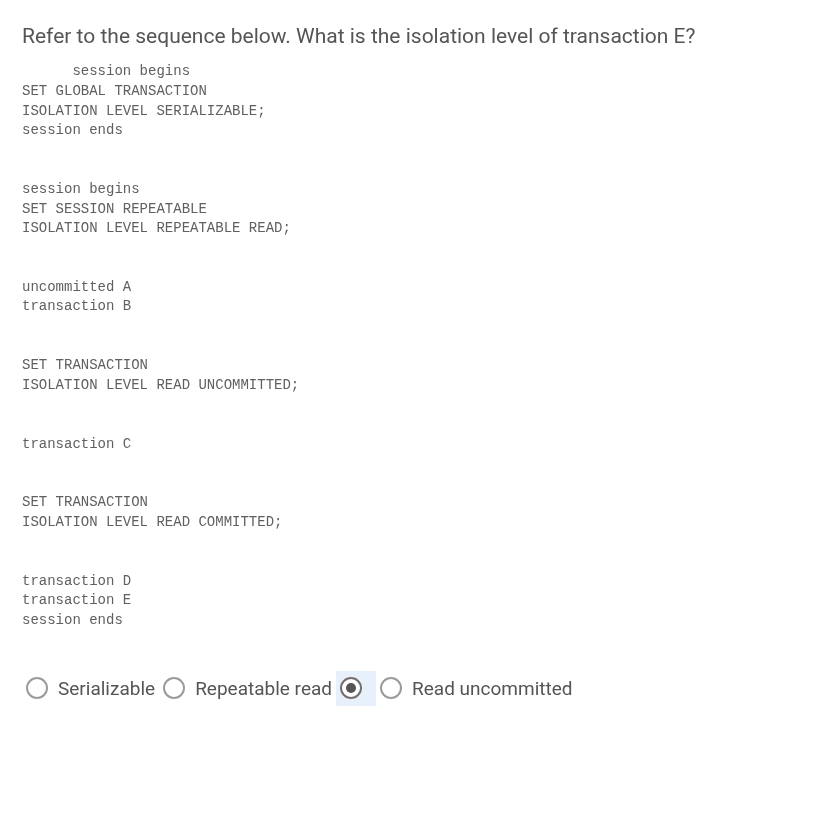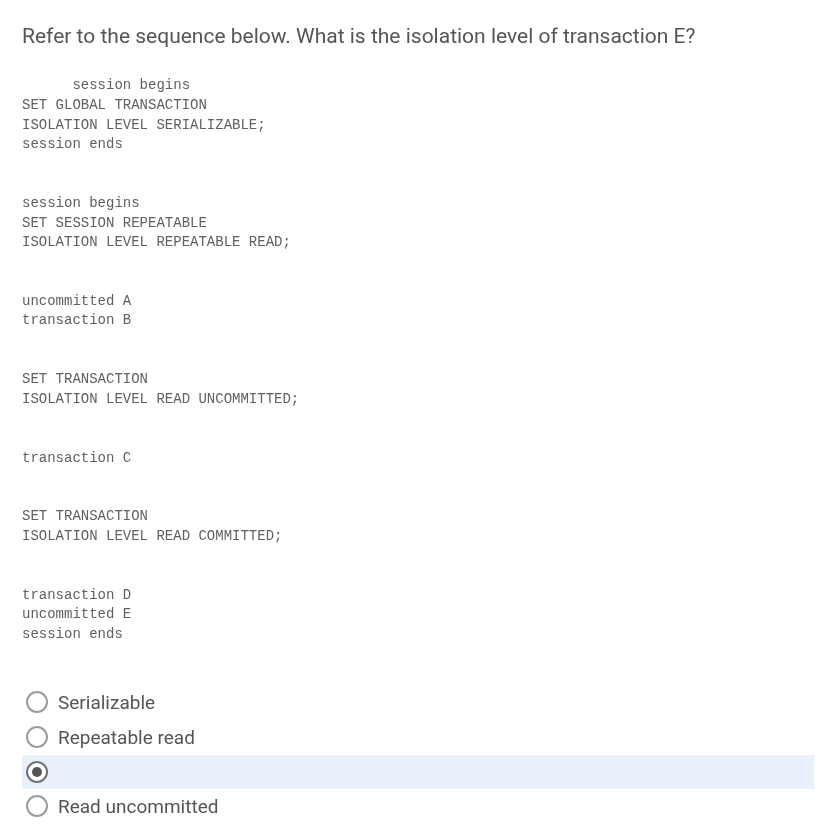--- a/index.html
+++ b/index.html
@@ -7,34 +7,34 @@
     margin: 0;
     padding: 22px;
     font-family: -apple-system, BlinkMacSystemFont, "Segoe UI", Roboto, Helvetica, Arial, sans-serif;
     background: #ffffff;
     color: #424242;
     width: 836px;
   }
   .question {
     font-size: 21px;
     color: #555;
-    margin-bottom: 26px;
+    margin-bottom: 12px;
     line-height: 1.35;
   }
   .code {
     font-family: "Courier New", Courier, monospace;
     font-size: 14px;
     line-height: 1.4;
     color: #606060;
     white-space: pre;
     margin-bottom: 40px;
   }
   .options {
     display: flex;
-    flex-direction: column;
+    flex-direction: row;
   }
   .option {
     display: flex;
     align-items: center;
     padding: 6px 4px;
     font-size: 19px;
     color: #555;
     cursor: pointer;
   }
   .option.selected {
@@ -89,21 +89,21 @@
 <span></span>
 <span></span>
 <span>transaction C</span>
 <span></span>
 <span></span>
 <span>SET TRANSACTION</span>
 <span>ISOLATION LEVEL READ COMMITTED;</span>
 <span></span>
 <span></span>
 <span>transaction D</span>
-<span>uncommitted E</span>
+<span>transaction E</span>
 <span>session ends</span></div>
 
 <div class="options">
   <div class="option">
     <span class="radio"></span>
     <span>Serializable</span>
   </div>
   <div class="option">
     <span class="radio"></span>
     <span>Repeatable read</span>

